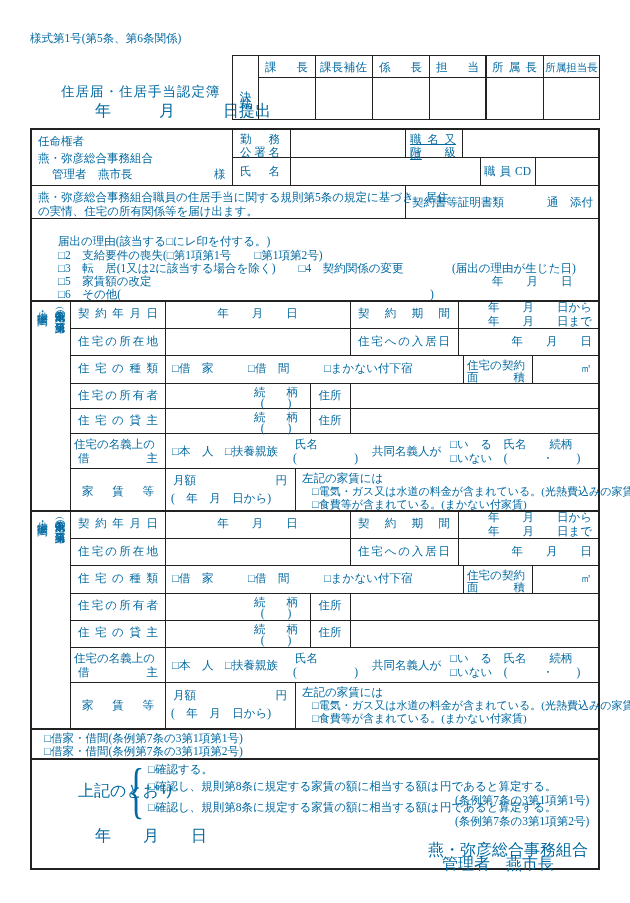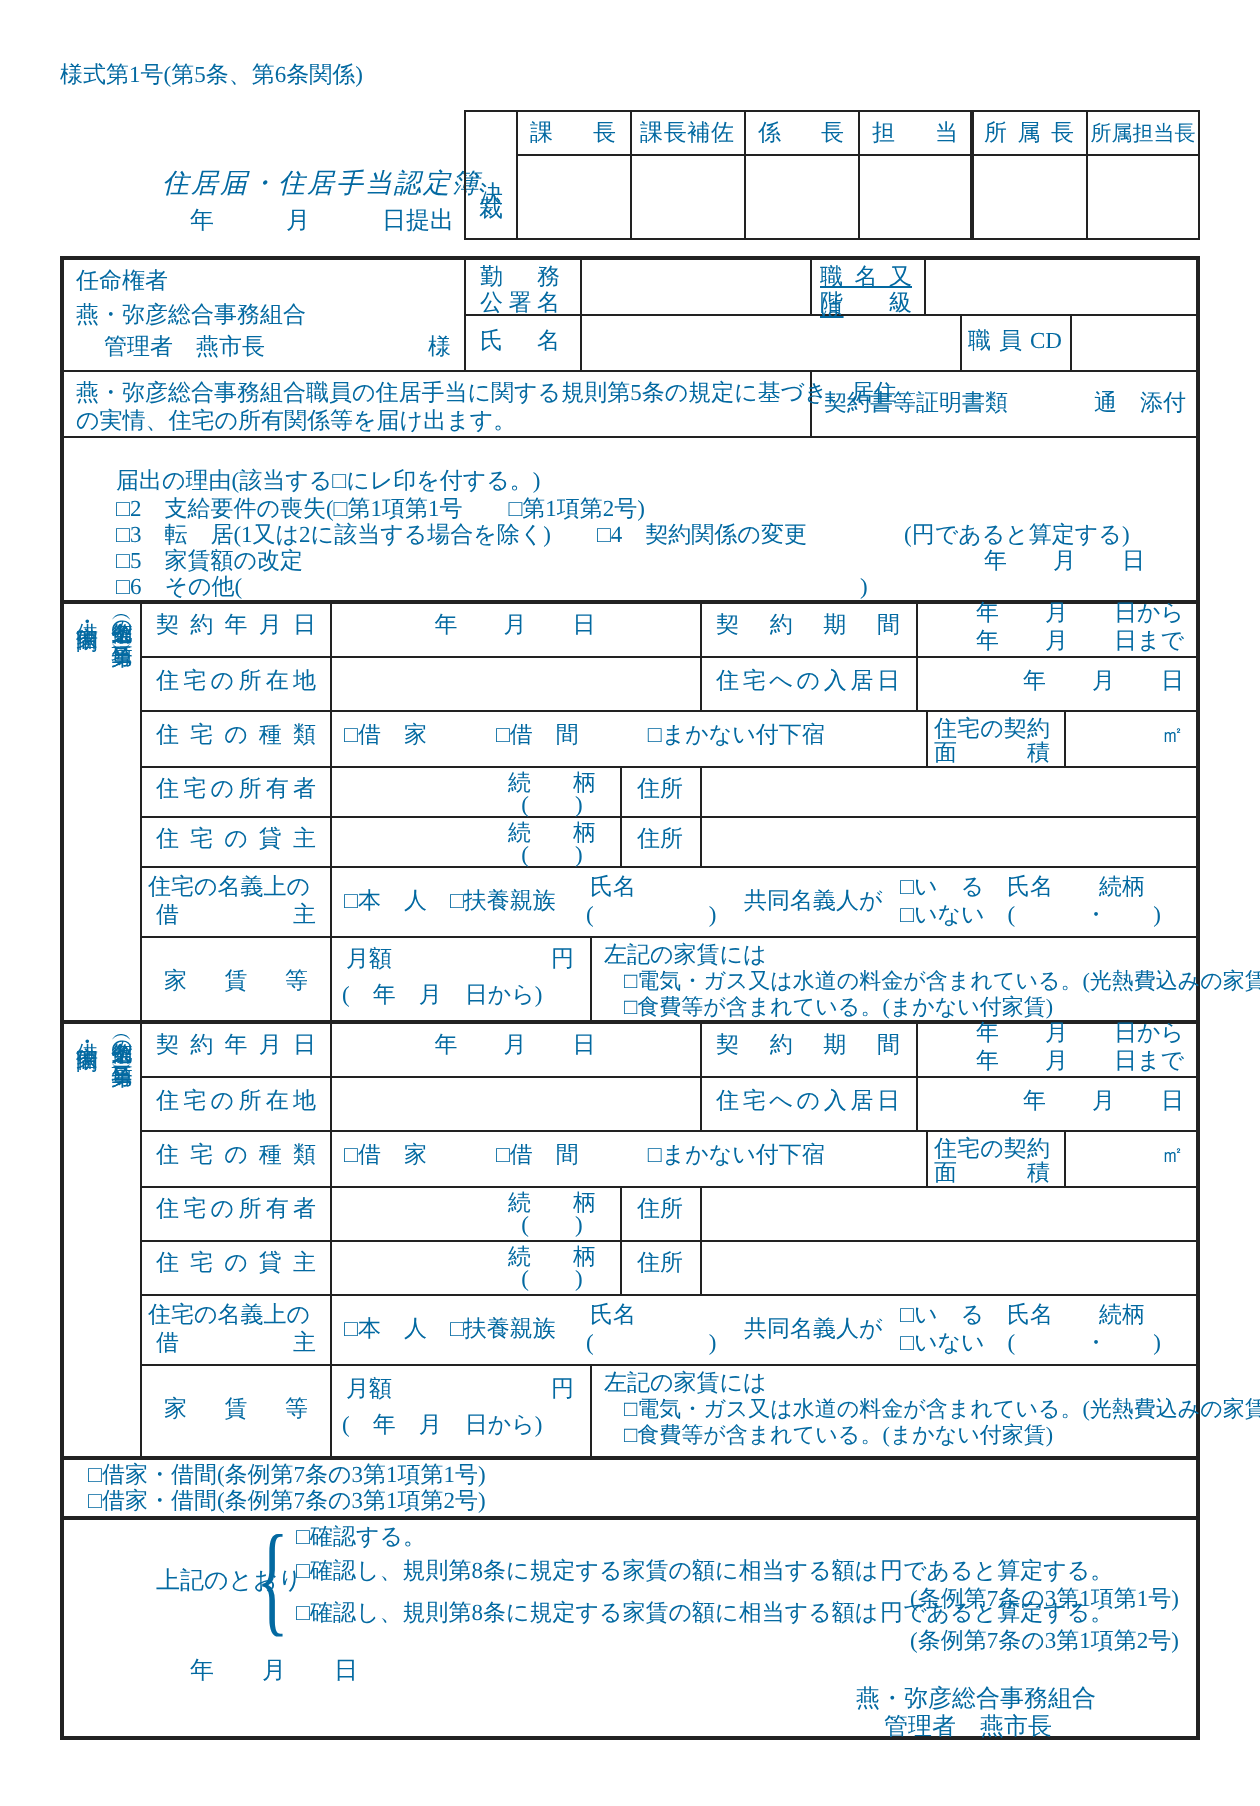--- a/index.html
+++ b/index.html
@@ -1,37 +1,37 @@
 <!DOCTYPE html>
 <html><head>
 <meta charset="utf-8">
 <style>
   html,body{margin:0;padding:0;background:#fff;}
   #page{position:relative;width:630px;height:903px;background:#fff;overflow:hidden;
         font-family:"Liberation Serif","DejaVu Serif",serif;color:#0369a1;}
   .t{position:absolute;font-size:11.5px;line-height:15px;white-space:nowrap;}
-  .fs12{font-size:12px;}
+  .fs12{font-size:16px;}
   .fs13{font-size:13.5px;letter-spacing:1px;}
   .just{text-align:justify;text-align-last:justify;white-space:normal;}
   .ctr{text-align:center;}
   .rt{text-align:right;}
   .ln{position:absolute;background:#222;}
   .box{position:absolute;border:2px solid #222;box-sizing:border-box;background:transparent;}
   .box1{position:absolute;border:1.5px solid #222;box-sizing:border-box;}
   .cell{position:absolute;}
   .v{writing-mode:vertical-rl;text-orientation:upright;font-size:11px;line-height:17px;letter-spacing:1px;}
   .brace{position:absolute;font-size:62px;line-height:64px;transform:scaleX(.55);transform-origin:left center;font-weight:400;}
 </style>
 </head>
 <body>
 
 <div id="page">
 
   <div class="t" style="left:30px;top:31px;">様式第1号(第5条、第6条関係)</div>
-  <div class="t fs13" style="left:81px;top:84px;font-style:italic;">住居届・住居手当認定簿</div>
+  <div class="t fs13" style="left:61px;top:84px;">住居届・住居手当認定簿</div>
   <div class="t fs12" style="left:95px;top:103px;">年　　　月　　　日提出</div>
 
   <div class="box1" style="left:232px;top:55px;width:368px;height:65px;"></div>
   <div class="cell" style="left:232px;top:55px;width:26px;height:65px;display:flex;align-items:center;justify-content:center;">
     <span class="v" style="letter-spacing:7px;font-size:12px;">決裁</span>
   </div>
   <div class="ln" style="left:258px;top:55px;width:1px;height:65px;"></div>
   <div class="ln" style="left:258px;top:77px;width:342px;height:1px;"></div>
   <div class="ln" style="left:315px;top:55px;width:1px;height:65px;"></div>
   <div class="ln" style="left:372px;top:55px;width:1px;height:65px;"></div>
@@ -80,21 +80,21 @@
   <div class="cell" style="left:536px;top:158px;width:63px;height:26px;"></div>
 
   <div class="t" style="left:38px;top:190px;text-align:right;">燕・弥彦総合事務組合職員の住居手当に関する規則第5条の規定に基づき、居住</div>
   <div class="t" style="left:38px;top:204px;">の実情、住宅の所有関係等を届け出ます。</div>
   <div class="t" style="left:412px;top:195px;">契約書等証明書類</div>
   <div class="t rt" style="left:490px;top:195px;width:103px;">通　添付</div>
 
   <div class="t" style="left:58px;top:234px;">届出の理由(該当する□にレ印を付する。)</div>
   <div class="t" style="left:58px;top:248px;">□2　支給要件の喪失(□第1項第1号　　□第1項第2号)</div>
   <div class="t" style="left:58px;top:261px;">□3　転　居(1又は2に該当する場合を除く)　　□4　契約関係の変更</div>
-  <div class="t" style="left:452px;top:261px;">(円であると算定する)</div>
+  <div class="t" style="left:452px;top:261px;">(届出の理由が生じた日)</div>
   <div class="t" style="left:58px;top:274px;">□5　家賃額の改定</div>
   <div class="t" style="left:492px;top:274px;">年　　月　　日</div>
   <div class="t" style="left:58px;top:287px;">□6　その他(</div>
   <div class="t" style="left:430px;top:287px;">)</div>
 
   <div class="ln" style="left:30px;top:300px;width:570px;height:2px;"></div>
   <div class="ln" style="left:70px;top:300px;width:1px;height:210px;"></div>
   <div class="ln" style="left:165px;top:300px;width:1px;height:210px;"></div>
   <div class="ln" style="left:70px;top:328px;width:530px;height:1px;"></div>
   <div class="ln" style="left:70px;top:355px;width:530px;height:1px;"></div>

